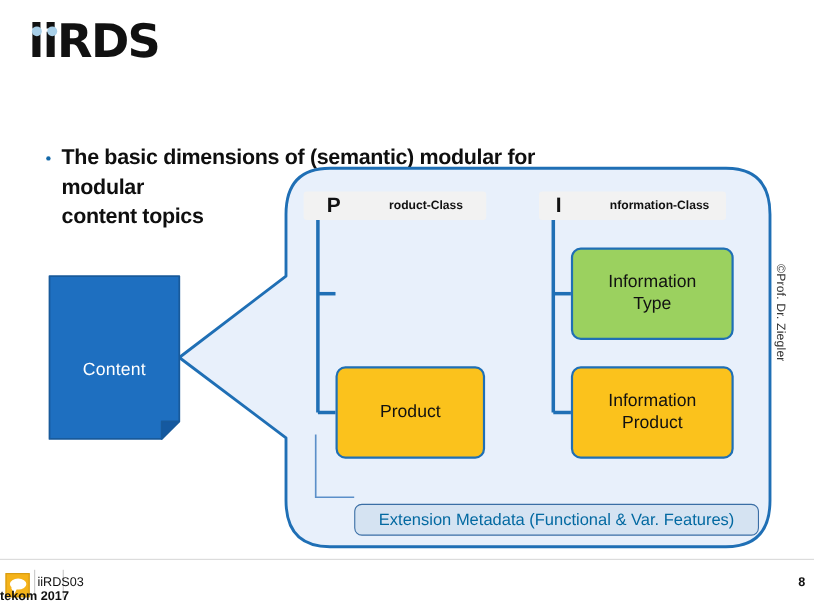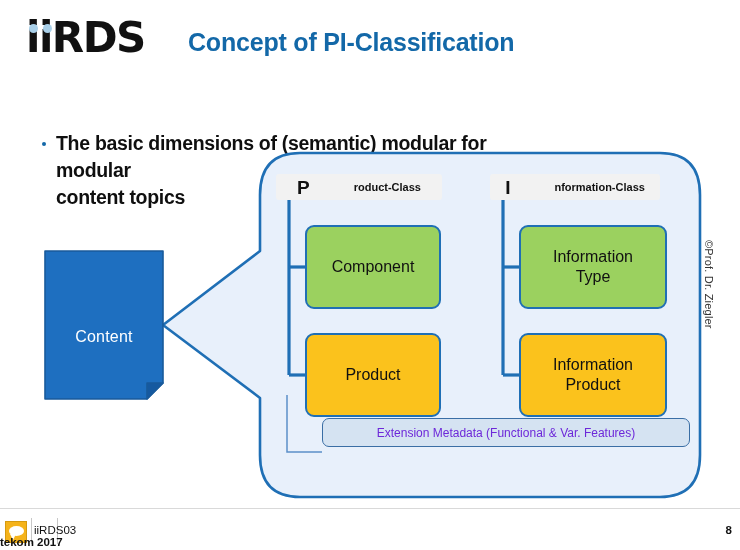--- a/index.html
+++ b/index.html
@@ -164,31 +164,31 @@
 
   #node-component   { left: 305px; top: 225px; width: 136px; height: 84px; }
   #node-product     { left: 305px; top: 333px; width: 136px; height: 84px; }
   #node-infotype    { left: 519px; top: 225px; width: 148px; height: 84px; }
   #node-infoproduct { left: 519px; top: 333px; width: 148px; height: 84px; }
 
   
   #ext-meta {
     position: absolute;
     left: 322px;
-    top: 418px;
+    top: 458px;
     width: 368px;
     height: 29px;
     background: #d5e3f2;
     border: 1.5px solid #3a6ea5;
     border-radius: 7px;
     display: flex;
     align-items: center;
     justify-content: center;
-    font-size: 12px;
-    color: #6d28d9;
+    font-size: 15px;
+    color: #0369a1;
     box-sizing: border-box;
   }
 
   
   #copyright {
     position: absolute;
     left: 715px;
     top: 240px;
     font-size: 11px;
     color: #333333;
@@ -276,21 +276,20 @@
 <body>
 
 <div id="slide">
 
   <div id="logo">
     <span class="logo-text">iiRDS</span>
     <span class="dot dot1"></span>
     <span class="dot dot2"></span>
   </div>
 
-  <div id="title">Concept of PI-Classification</div>
 
   <div id="bullet">
     <span class="bullet-dot"></span>
     <div class="bullet-text">
       <span class="l1">The basic dimensions of (semantic) modular for</span>
       <span class="l2">modular</span>
       <span class="l3">content topics</span>
     </div>
   </div>
 
@@ -329,23 +328,20 @@
 
   <div class="class-label" id="label-product">
     <span class="cap">P</span>
       <span class="rest">roduct-Class</span>
   </div>
   <div class="class-label" id="label-information">
     <span class="cap">I</span>
       <span class="rest">nformation-Class</span>
   </div>
 
-  <div class="node green" id="node-component">
-    <span>Component</span>
-  </div>
   <div class="node orange" id="node-product">
     <span>Product</span>
   </div>
   <div class="node green" id="node-infotype">
     <span><span>Information</span><br><span>Type</span></span>
   </div>
   <div class="node orange" id="node-infoproduct">
     <span><span>Information</span><br><span>Product</span></span>
   </div>
 

